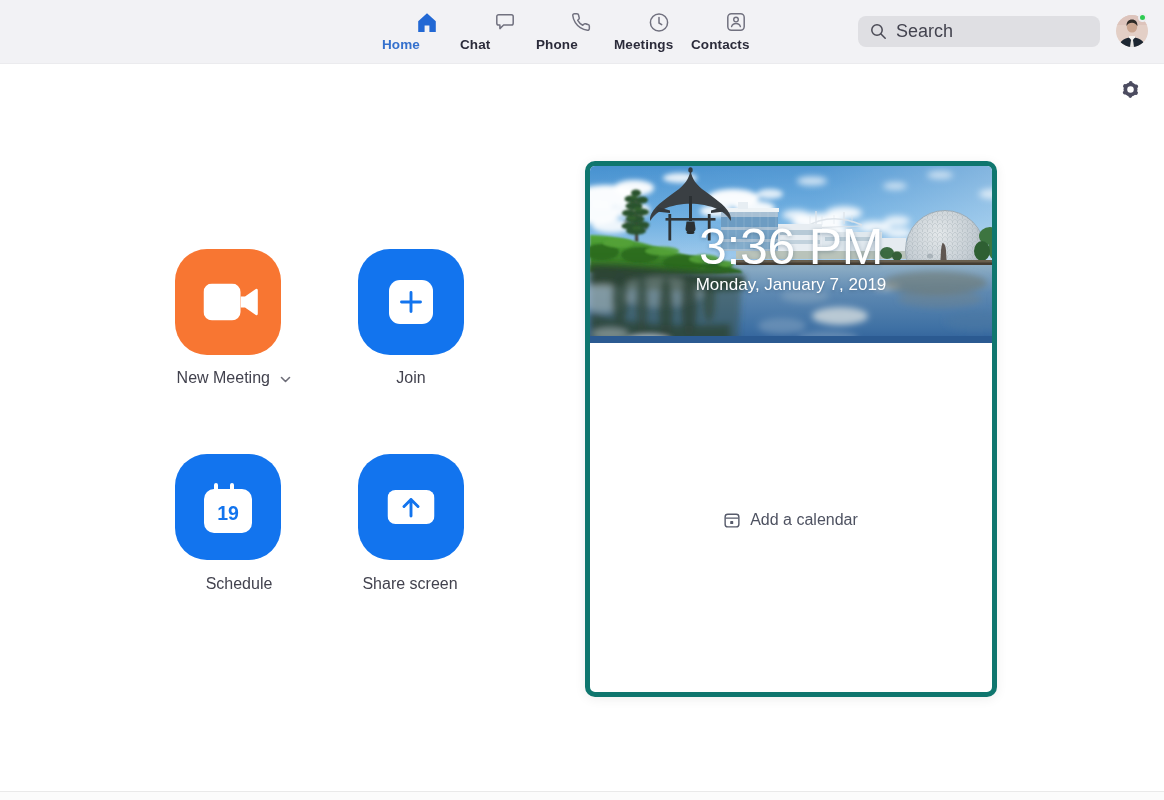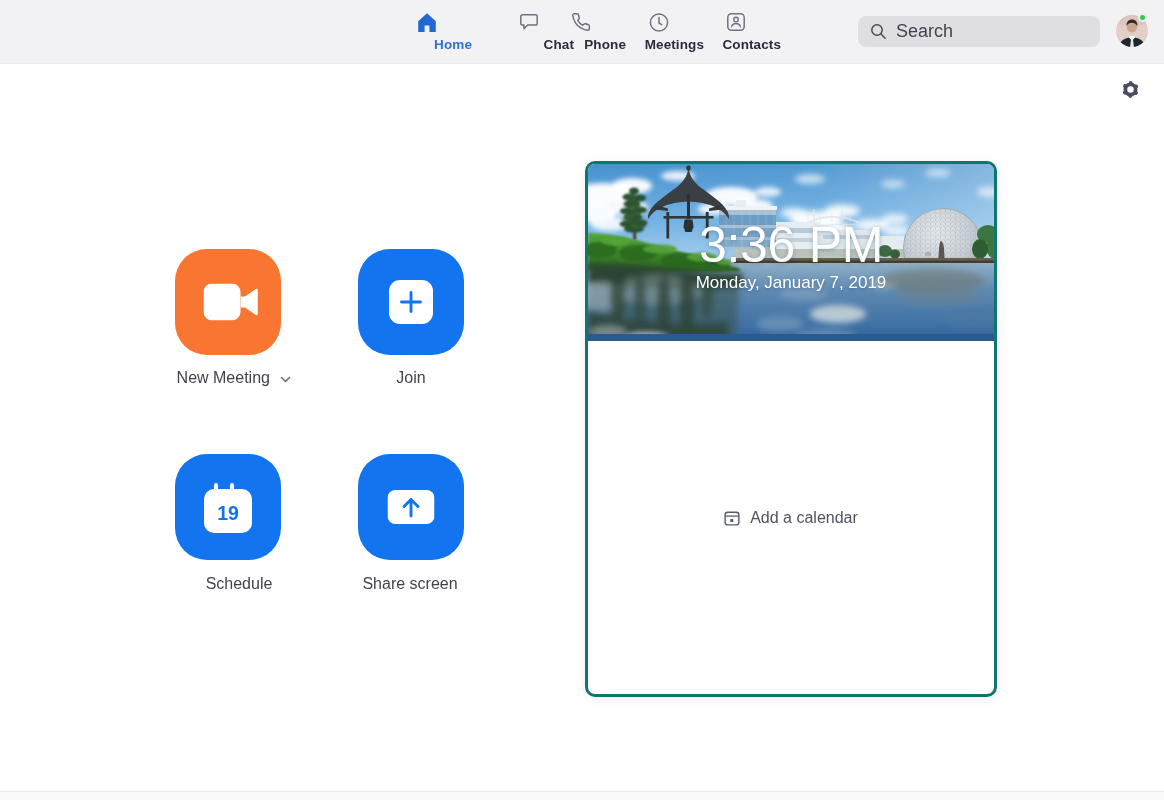--- a/index.html
+++ b/index.html
@@ -1,51 +1,51 @@
 <!DOCTYPE html>
 <html><head>
 <meta charset="utf-8">
 <style>
 * { margin:0; padding:0; box-sizing:border-box; }
 html,body { width:1164px; height:800px; }
 body { position:relative; background:#fff; font-family:"Liberation Sans", sans-serif; overflow:hidden; }
 .header { position:absolute; left:0; top:0; width:1164px; height:64px; background:#f2f2f5; border-bottom:1px solid #ebebee; }
-.tab { position:absolute; top:0; width:90px; height:64px; text-align:right; }
+.tab { position:absolute; top:0; width:90px; height:64px; text-align:left; }
 .tab svg { position:absolute; top:12px; left:50%; transform:translateX(-50%); }
 .tab .lbl { position:absolute; top:37px; width:100%; font-size:13.5px; font-weight:bold; color:#2b2b3a; letter-spacing:0.1px; }
 .tab.active .lbl { color:#3470cd; }
 .search { position:absolute; left:858px; top:16px; width:242px; height:31px; background:#dfdfe3; border-radius:8px; display:flex; align-items:center; color:#43434f; font-size:18px; }
 .search svg { margin-left:12px; margin-right:9px; }
 .avatar { position:absolute; left:1116px; top:15px; width:32px; height:32px; border-radius:50%; overflow:hidden; }
 .dot { position:absolute; left:1138px; top:13px; width:9px; height:9px; border-radius:50%; background:#2fcb52; border:2px solid #eeeef1; }
 .gear { position:absolute; left:1121px; top:80px; }
 .btn { position:absolute; width:106px; height:106px; border-radius:32px;text-decoration:underline; }
 .btn.orange { background:#f87632; }
 .btn.blue { background:#1274ee; }
 .btn svg { position:absolute; left:50%; top:50%; transform:translate(-50%,-50%); }
 .blabel { position:absolute; font-size:16px; color:#42424e; text-align:center; }
-.card { position:absolute; left:585px; top:161px; width:412px; height:536px; background:#fff; border:3px solid #0f766e; border-radius:10px; box-shadow:0 2px 12px rgba(0,0,0,0.07); overflow:hidden; }
+.card { position:absolute; left:585px; top:161px; width:412px; height:536px; background:#fff; border:5px solid #0f766e; border-radius:10px; box-shadow:0 2px 12px rgba(0,0,0,0.07); overflow:hidden; }
 .photo { position:absolute; left:0; top:0; width:410px; height:177px; }
 .photo svg { display:block; }
 .time { position:absolute; left:0; top:52px; width:100%; text-align:center; color:#fff; font-size:50px; font-weight:400; letter-spacing:-0.3px; text-shadow:0 1px 4px rgba(30,60,90,0.35); }
 .date { position:absolute; left:0; top:109px; width:100%; text-align:center; color:#fff; font-size:17px; text-shadow:0 1px 3px rgba(30,60,90,0.35); }
 .addcal { position:absolute; left:0; top:345px; width:100%; display:flex; justify-content:center; align-items:center; color:#4e5261; font-size:16px; }
 .addcal svg { margin-right:10px; }
 .footline { position:absolute; left:0; top:791px; width:1164px; height:9px; background:#fbfbfb; border-top:1px solid #e9e9e9; }
 </style>
 </head>
 <body>
 <div class="header">
   <div class="tab active" style="left:382px;">
     <svg width="21" height="21" viewBox="0 0 21 21">
         <path d="M10.5 1.2 L19.3 9.3 L19.3 20 L12.9 20 L12.9 13.4 L8.1 13.4 L8.1 20 L1.7 20 L1.7 9.3 Z" fill="#2268d4"></path>
       </svg>
     <div class="lbl">Home</div>
   </div>
-  <div class="tab" style="left:484px;">
+  <div class="tab" style="left:460px;">
     <svg width="20" height="20" viewBox="0 0 20 20">
         <path d="M3.6 2.8 h12.8 a1.8 1.8 0 0 1 1.8 1.8 v6.6 a1.8 1.8 0 0 1 -1.8 1.8 H8.6 L4.9 16.6 L4.9 13 H3.6 a1.8 1.8 0 0 1 -1.8 -1.8 V4.6 a1.8 1.8 0 0 1 1.8 -1.8 Z" fill="none" stroke="#71717f" stroke-width="1.5" stroke-linejoin="round"></path>
       </svg>
     <div class="lbl">Chat</div>
   </div>
   <div class="tab" style="left:536px;">
     <svg width="20" height="20" viewBox="0 0 24 24">
         <path d="M22 16.92v3a2 2 0 0 1-2.18 2 19.79 19.79 0 0 1-8.63-3.07 19.5 19.5 0 0 1-6-6 19.79 19.79 0 0 1-3.07-8.67A2 2 0 0 1 4.11 2h3a2 2 0 0 1 2 1.72 12.84 12.84 0 0 0 .7 2.81 2 2 0 0 1-.45 2.11L8.09 9.91a16 16 0 0 0 6 6l1.27-1.27a2 2 0 0 1 2.11-.45 12.84 12.84 0 0 0 2.81.7A2 2 0 0 1 22 16.92z" fill="none" stroke="#71717f" stroke-width="1.8" stroke-linejoin="round"></path>
       </svg>
     <div class="lbl">Phone</div>

